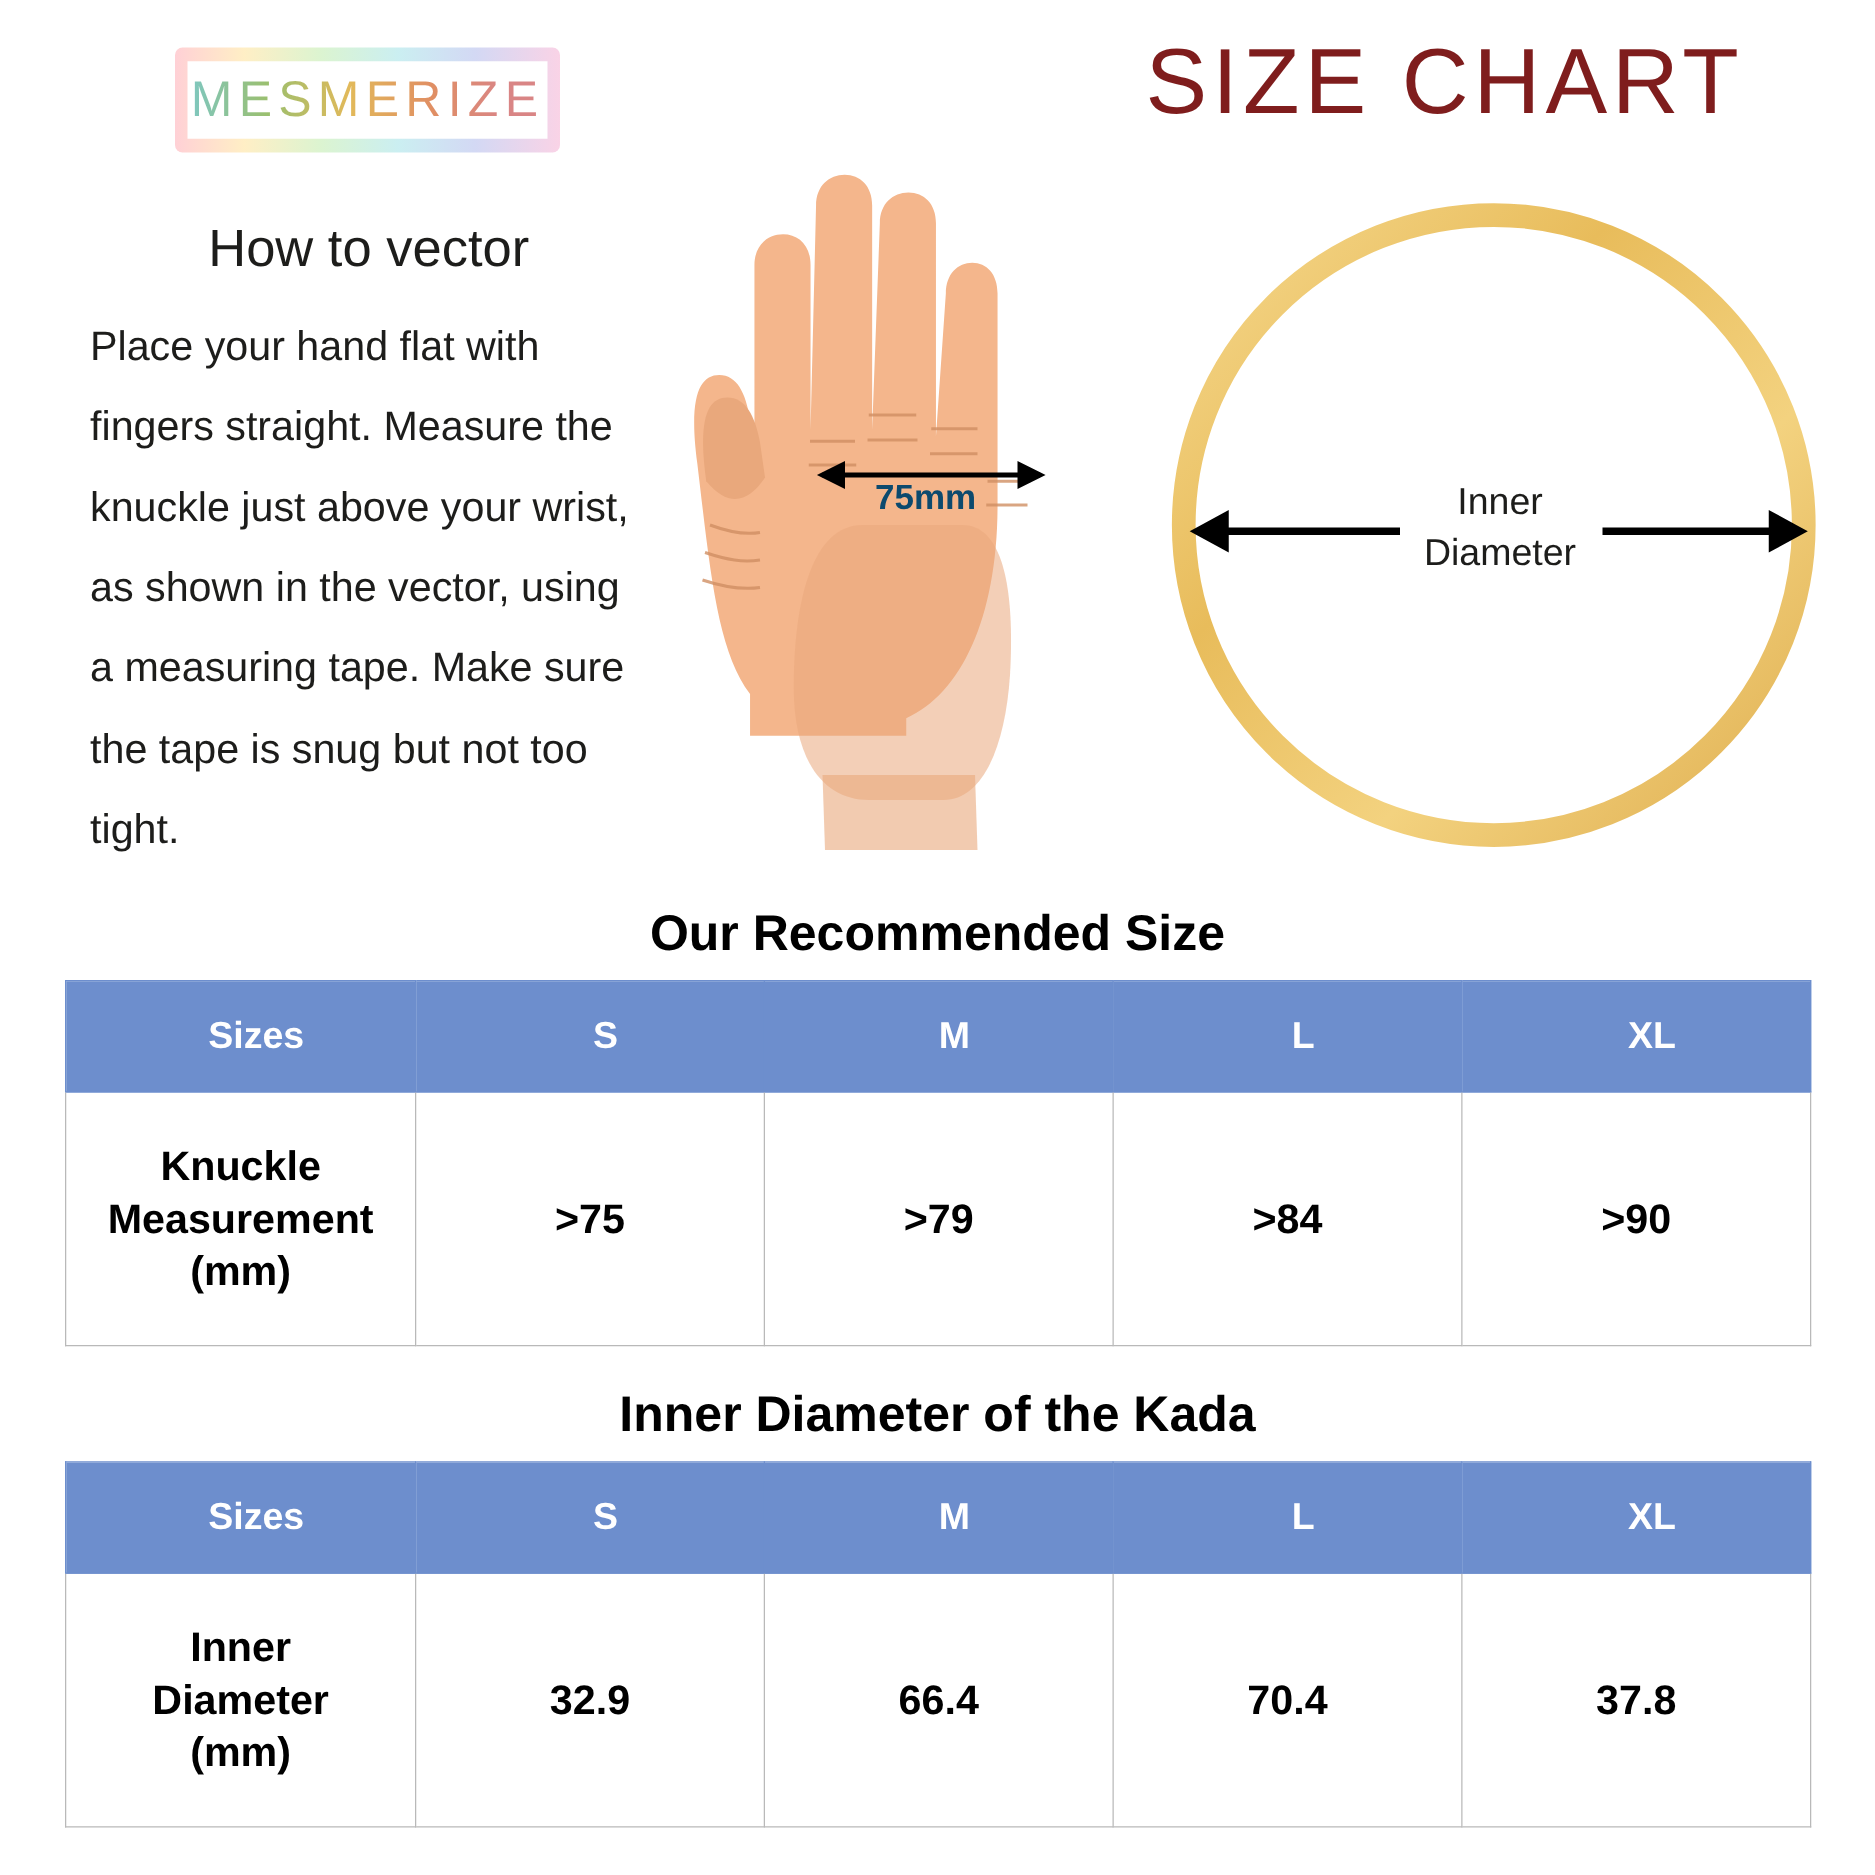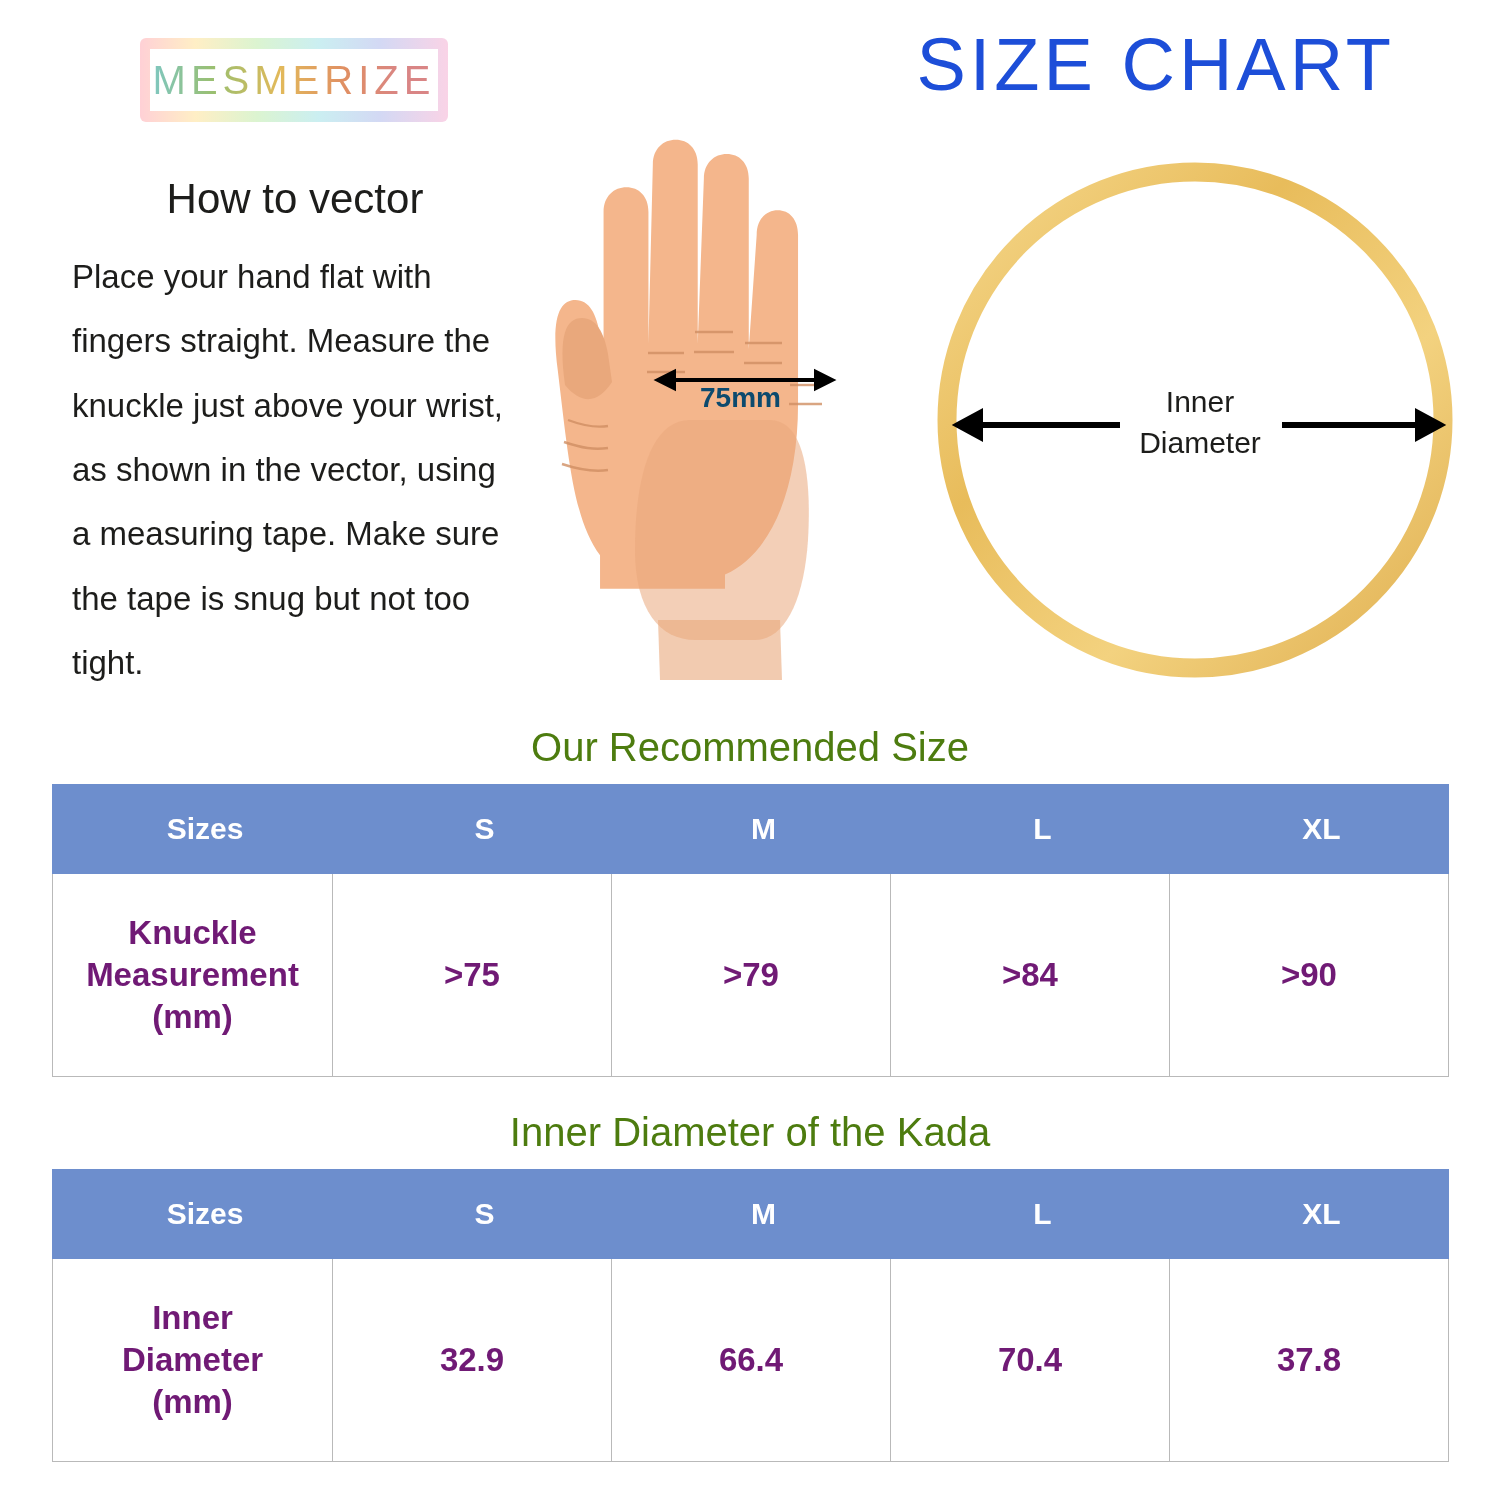--- a/index.html
+++ b/index.html
@@ -61,21 +61,21 @@
     color: transparent;
     white-space: nowrap;
   }
   .size-chart-title {
     position: absolute;
     right: 105px;
     top: 22px;
     font-size: 74px;
     letter-spacing: 4px;
     font-weight: 300;
-    color: #1d4ed8;
+    color: #7f1d1d;
     font-family: "Liberation Sans", sans-serif;
   }
 
   
   .measure-col {
     position: absolute;
     left: 60px;
     top: 175px;
     width: 470px;
     text-align: center;
@@ -136,22 +136,22 @@
     position: absolute;
     left: 52px;
     width: 1396px;
   }
   .sec1 { top: 725px; }
   .sec2 { top: 1110px; }
 
   .table-caption {
     text-align: center;
     font-size: 40px;
-    font-weight: 400;
-    color: #4d7c0f;
+    font-weight: 700;
+    color: #000000;
     margin-bottom: 14px;
   }
   table {
     border-collapse: collapse;
     width: 1396px;
     table-layout: fixed;
   }
   th, td {
     border: 1px solid #b9b9b9;
     text-align: center;
@@ -162,21 +162,21 @@
     color: #ffffff;
     font-size: 30px;
     font-weight: bold;
     height: 86px;
     border: 1px solid #6d8ecd;
     padding-left: 26px;
   }
   tbody td {
     height: 200px;
     font-size: 33px;
-    color: #701a75;
+    color: #000000;
     font-weight: bold;
   }
   tbody td.rowhead {
     font-weight: bold;
     line-height: 1.28;
   }
   col.c1 { width: 280px; }
   col.c2, col.c3, col.c4, col.c5 { width: 279px; }
 </style>
 </head>

